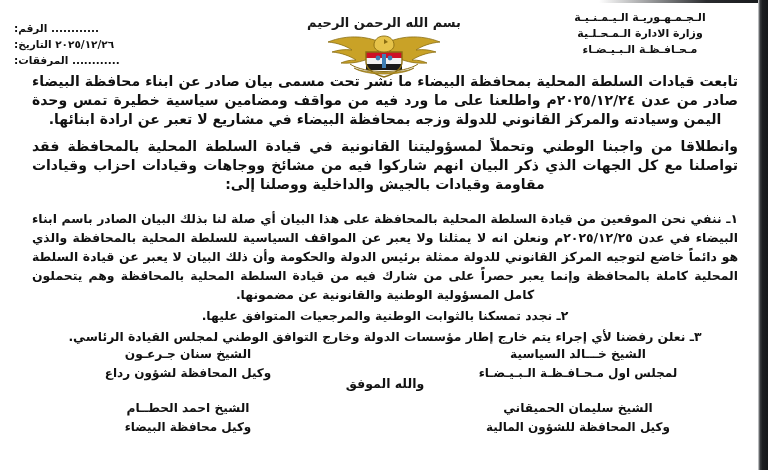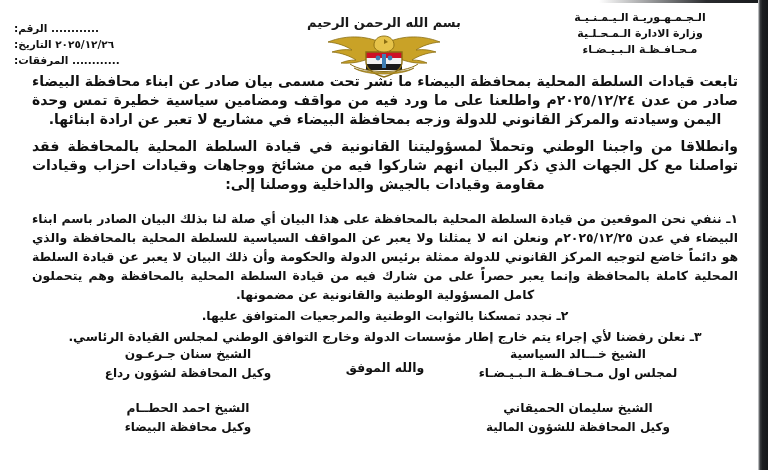--- a/index.html
+++ b/index.html
@@ -121,21 +121,21 @@
   ol.claims li {
     font-size: 12.4px;
     font-weight: bold;
     line-height: 19px;
     margin-bottom: 2px;
     text-align: justify;
     text-align-last: center;
   }
 
   .closing {
-    margin-top: 14px;
+    margin-top: 30px;
     text-align: center;
     font-size: 12.5px;
     font-weight: bold;
     letter-spacing: 0.6px;
   }
 
   
   .signatures {
     position: absolute;
     top: 345px;

